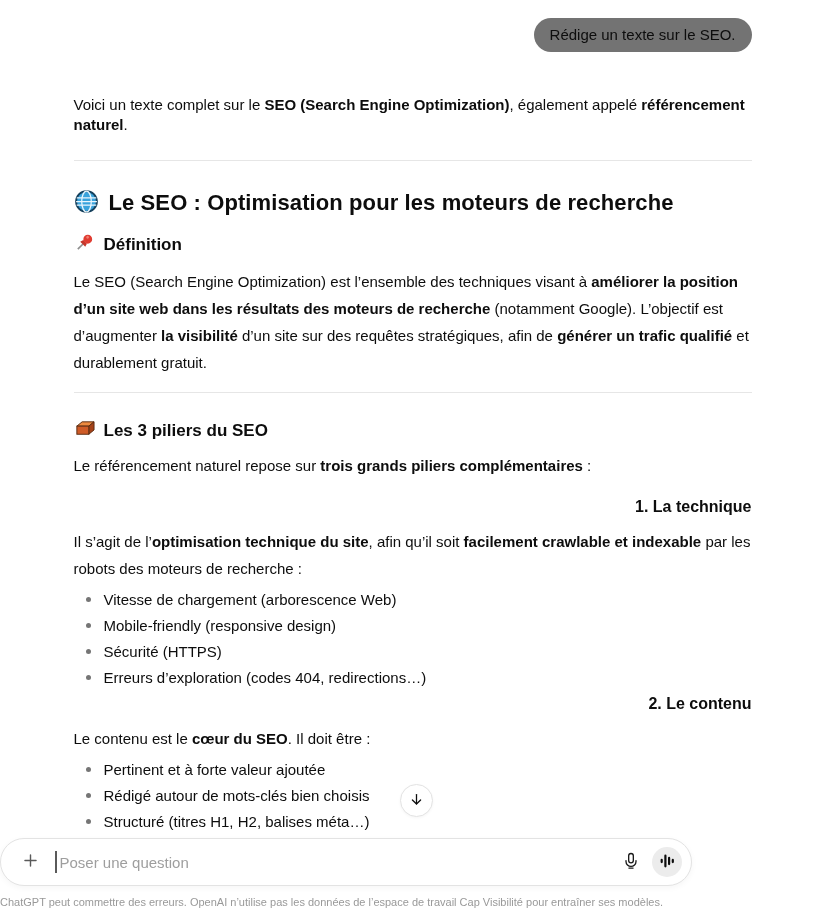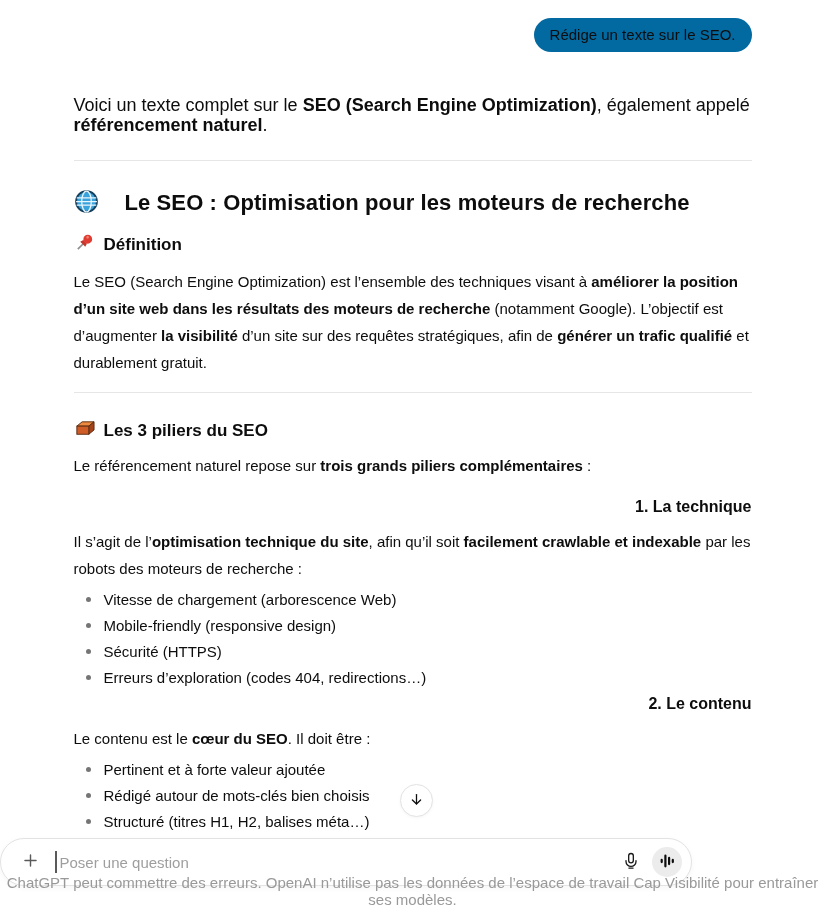--- a/index.html
+++ b/index.html
@@ -10,35 +10,35 @@
     background:#ffffff;
     color:#0d0d0d;
     font-family:"Liberation Sans", sans-serif;
     font-size:15px;
   }
   .thread { width:678px; margin:0 auto; }
 
   
   .user-row { display:flex; justify-content:flex-end; padding-top:18px; }
   .user-bubble {
-    background:#0369a1;
+    background:#737373;
     border-radius:18px;
     padding:8px 16px;
     font-size:15px;
     line-height:18px;
     color:#0d0d0d;
     max-width:480px;
   }
 
   
-  .intro { margin-top:43px; font-size:18px; line-height:20px; }
+  .intro { margin-top:43px; font-size:15px; line-height:20px; }
   .hr { border:none; border-top:1px solid #e6e6e6; margin-top:25px; }
   .hr2 { border:none; border-top:1px solid #e6e6e6; margin-top:16px; }
 
-  .h1-row { margin-top:27px; display:flex; align-items:center; gap:26px; }
+  .h1-row { margin-top:27px; display:flex; align-items:center; gap:10px; }
   .h1-row .h1-text { font-size:22px; font-weight:bold; line-height:30px; letter-spacing:.1px; }
 
   .h3-row { display:flex; align-items:center; gap:9px; }
   .h3-row .h3-text { font-size:17px; font-weight:bold; line-height:23px; }
   .h3-def { margin-top:14px; }
   .h3-pillars { margin-top:26px; }
 
   .para { font-size:15px; line-height:27px; }
   .p-def { margin-top:12px; }
   .p-lead { margin-top:13px; line-height:22px; }
@@ -125,22 +125,21 @@
     width:30px; height:30px;
     border-radius:50%;
     background:#ececec;
     display:flex; align-items:center; justify-content:center;
     cursor:pointer; flex:0 0 auto;
   }
 
   .footer {
     position:absolute;
     left:0; right:0; bottom:8px;
-    text-align:center;
-    font-size:15px;
+    font-size:11px;
     color:#999999;
     margin-top:31px;
   }
 </style>
 </head>
 <body>
 
 <div class="thread">
 
   <div class="user-row">

